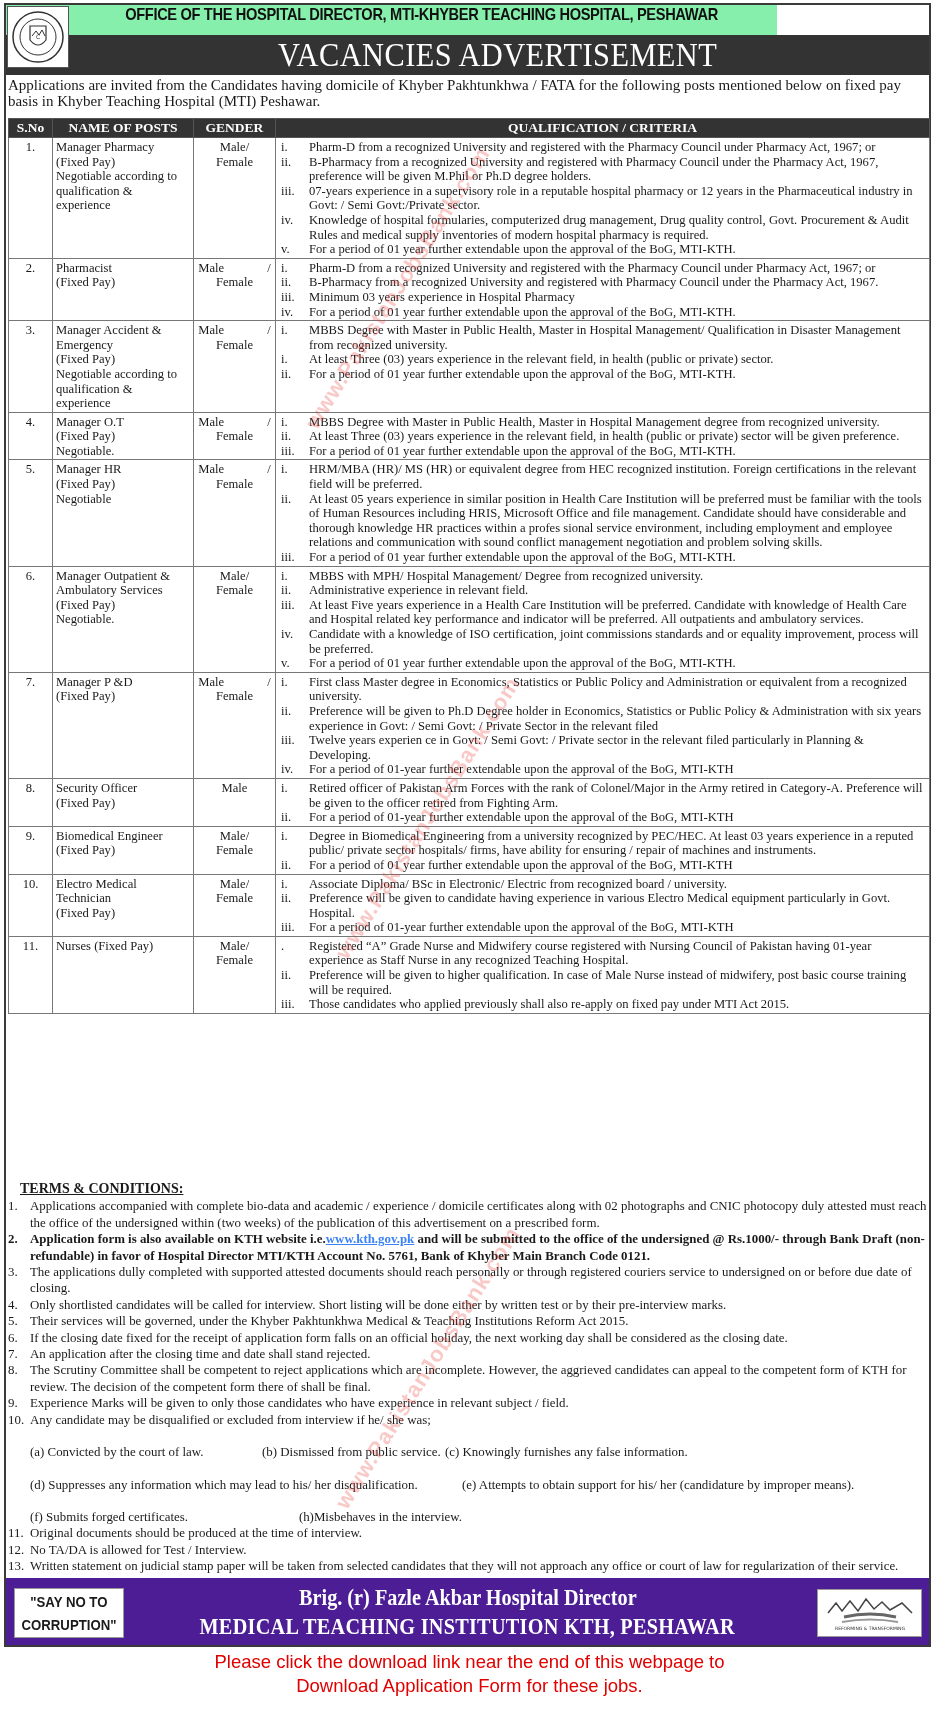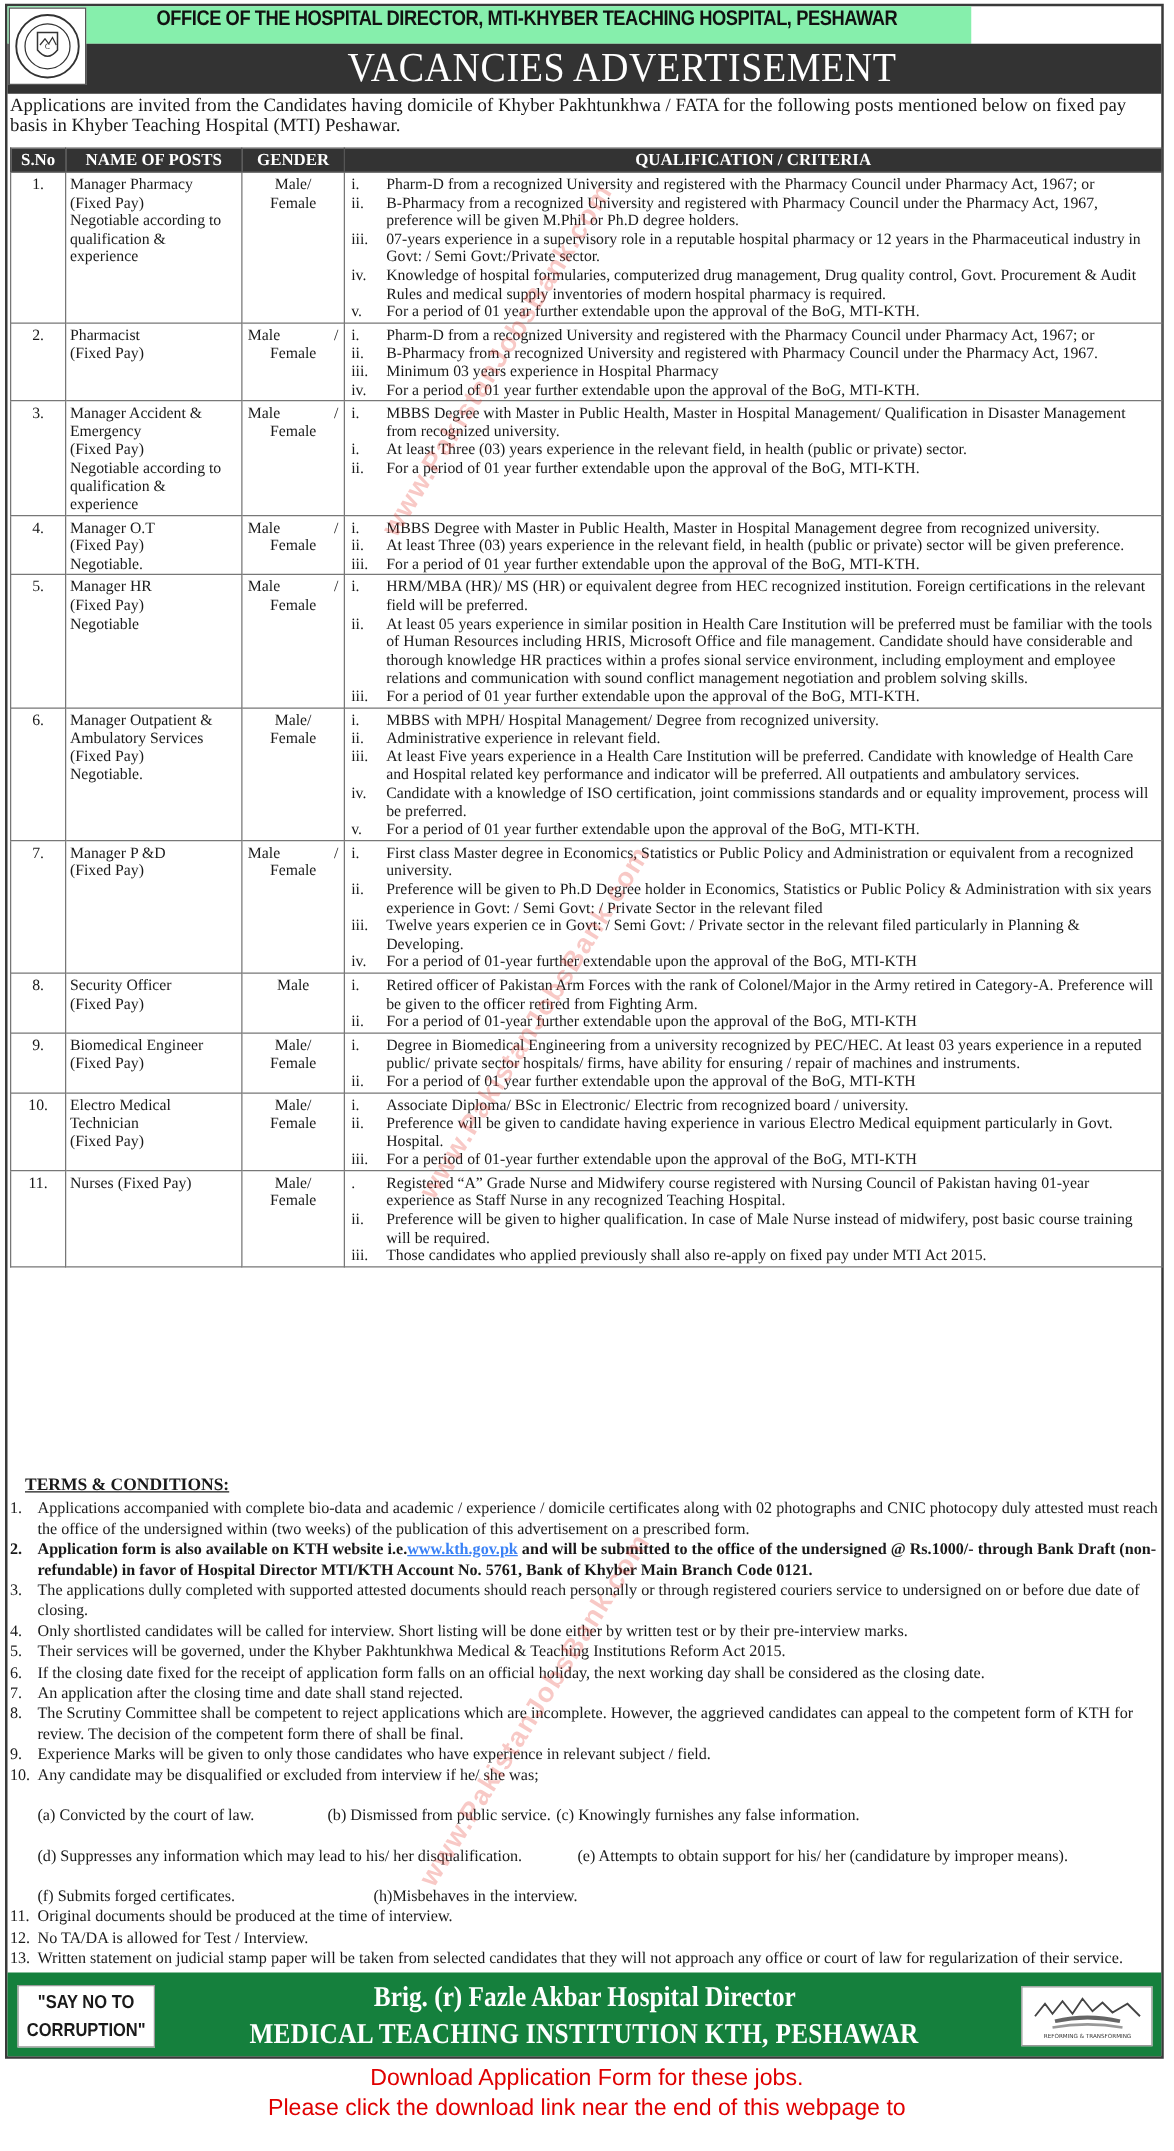--- a/index.html
+++ b/index.html
@@ -32,21 +32,21 @@
   .crit .txt { flex: 1; }
   .terms { position: absolute; left: 8px; top: 1181px; width: 922px; font-size: 12.9px; line-height: 16.4px; }
   .terms h3 { margin: 0 0 1px 12px; font-size: 14px; font-weight: bold; text-decoration: underline; }
   .term { display: flex; }
   .term .n { width: 22px; flex: none; }
   .term .t { flex: 1; }
   .term.bold { font-weight: bold; }
   .term.bold a { color: #3b82f6; text-decoration: underline; }
   .subs { display: flex; padding-left: 22px; }
   .subs span { display: inline-block; margin-top: 16px; }
-  .footer { position: absolute; left: 6px; top: 1578px; width: 923px; height: 67px; background: #15803d;
+  .footer { position: absolute; left: 6px; top: 1578px; width: 923px; height: 67px; background: #4c1d95;
             display: flex; align-items: center; justify-content: center; flex-direction: column; }
   .footer .l1 { color: #fff; font-family: "Liberation Serif", serif; font-size: 23px; font-weight: bold;
                 transform: scaleX(0.88); display:inline-block; line-height: 29px; }
   .footer .l2 { color: #fff; font-family: "Liberation Serif", serif; font-size: 23px; font-weight: bold;
                 transform: scaleX(0.88); display:inline-block; line-height: 29px; letter-spacing: 0.3px; }
   .say-no { position: absolute; left: 14px; top: 1588px; width: 110px; height: 50px; background: #fff;
             border: 1px solid #999; box-sizing: border-box; display: flex; flex-direction: column;
             align-items: center; justify-content: center;
             font-family: "Liberation Sans", sans-serif; font-weight: bold; font-size: 15px; line-height: 23px;
             transform-origin: left; }
@@ -445,19 +445,19 @@
 <div class="logo-right">
   <svg width="96" height="40" viewBox="0 0 96 40">
     <path d="M6 20 L14 10 L20 18 L28 8 L36 18 L44 6 L52 16 L60 9 L68 17 L80 10 L90 20" fill="none" stroke="#444" stroke-width="1.5"></path>
     <path d="M22 24 Q48 18 74 24" fill="none" stroke="#666" stroke-width="3"></path>
     <path d="M20 29 Q48 24 76 29" fill="none" stroke="#999" stroke-width="2"></path>
     <text x="48" y="37" font-size="4.5" text-anchor="middle" fill="#333" font-family="DejaVu Sans, sans-serif">REFORMING &amp; TRANSFORMING</text>
   </svg>
 </div>
 
 <div class="notice">
+  <div>Please click the download link near the end of this webpage to</div>
   <div>Download Application Form for these jobs.</div>
-  <div>Please click the download link near the end of this webpage to</div>
 </div>
 
 <div class="watermark" style="left:300px; top:420px;">www.PakistanJobsBank.com</div>
 <div class="watermark" style="left:330px; top:950px;">www.PakistanJobsBank.com</div>
 <div class="watermark" style="left:330px; top:1500px;">www.PakistanJobsBank.com</div>
 
 </body></html>

